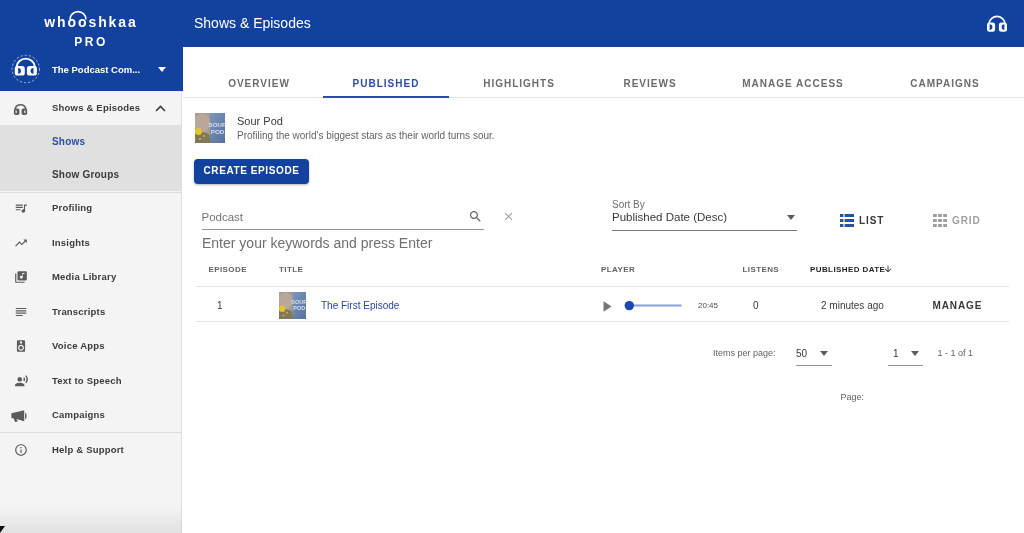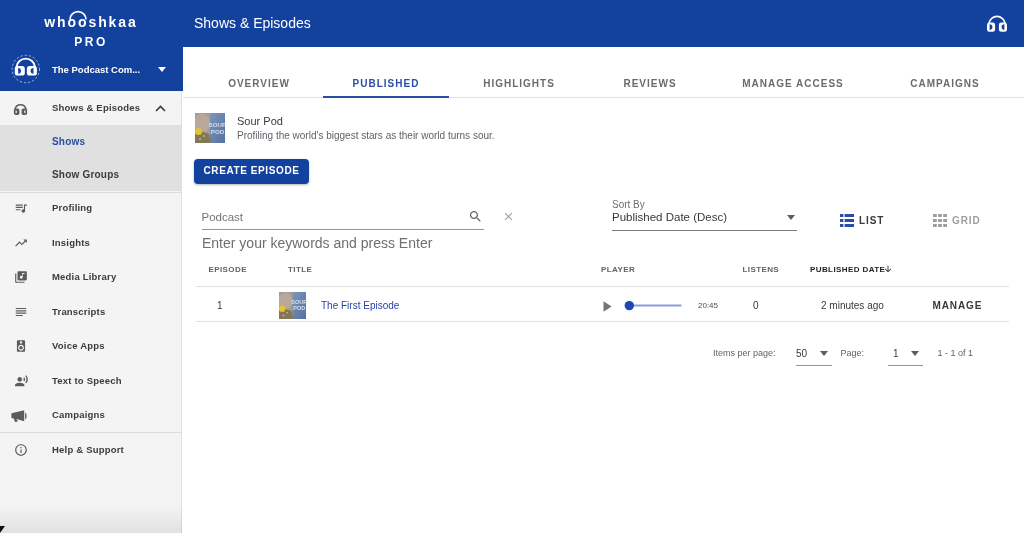--- a/index.html
+++ b/index.html
@@ -233,21 +233,21 @@
     <rect x="0" y="5" width="3.8" height="3"></rect>
       <rect x="5.1" y="5" width="3.8" height="3"></rect>
       <rect x="10.2" y="5" width="3.8" height="3"></rect>
     <rect x="0" y="10" width="3.8" height="3"></rect>
       <rect x="5.1" y="10" width="3.8" height="3"></rect>
       <rect x="10.2" y="10" width="3.8" height="3"></rect>
   </svg>
   <div id="btn-grid">GRID</div>
 
   <div class="thead" style="left:25.5px;">EPISODE</div>
-  <div class="thead" style="left:105px;">TITLE</div>
+  <div class="thead" style="left:96px;">TITLE</div>
   <div class="thead" style="left:418px;">PLAYER</div>
   <div class="thead" style="left:559.5px;">LISTENS</div>
   <div class="thead" style="left:627px; color:#1f1f1f;">PUBLISHED DATE</div>
   <svg style="position:absolute; left:700px; top:216px;" width="10" height="12" viewBox="0 0 24 24" fill="#1f1f1f">
       <path d="M20 12l-1.41-1.41L13 16.17V4h-2v12.17l-5.58-5.59L4 12l8 8 8-8z"></path>
     </svg>
   <div id="thead-line"></div>
 
   <div class="cell" style="left:34px;">1</div>
   <svg style="position:absolute; left:96px; top:245px;" width="27" height="27" viewBox="0 0 30 30">
@@ -277,19 +277,19 @@
   <div class="cell" style="left:515px; top:254px; font-size:8px; color:#4a4a4a;">20:45</div>
   <div class="cell" style="left:570px;">0</div>
   <div class="cell" style="left:638px;">2 minutes ago</div>
   <div class="cell" style="left:749.5px; top:253px; font-weight:700; letter-spacing:.9px;">MANAGE</div>
   <div id="row-line"></div>
 
   <div class="pgt" style="left:530px;">Items per page:</div>
   <div class="pgt" style="left:613px; font-size:10px; color:#37393b;">50</div>
   <div class="caret-g" style="left:636.5px; top:304px; border-left-width:4px; border-right-width:4px;"></div>
   <div class="pgline" style="left:612.5px; width:36px;"></div>
-  <div class="pgt" style="left:657.5px;">Page:</div>
+  <div class="pgt" style="left:657.5px;margin-top:44px;">Page:</div>
   <div class="pgt" style="left:710px; font-size:10px; color:#37393b;">1</div>
   <div class="caret-g" style="left:727.5px; top:304px; border-left-width:4px; border-right-width:4px;"></div>
   <div class="pgline" style="left:704.5px; width:35px;"></div>
   <div class="pgt" style="left:754.5px;">1 - 1 of 1</div>
 </div>
 <div id="cursor"></div>
 
 </body></html>

